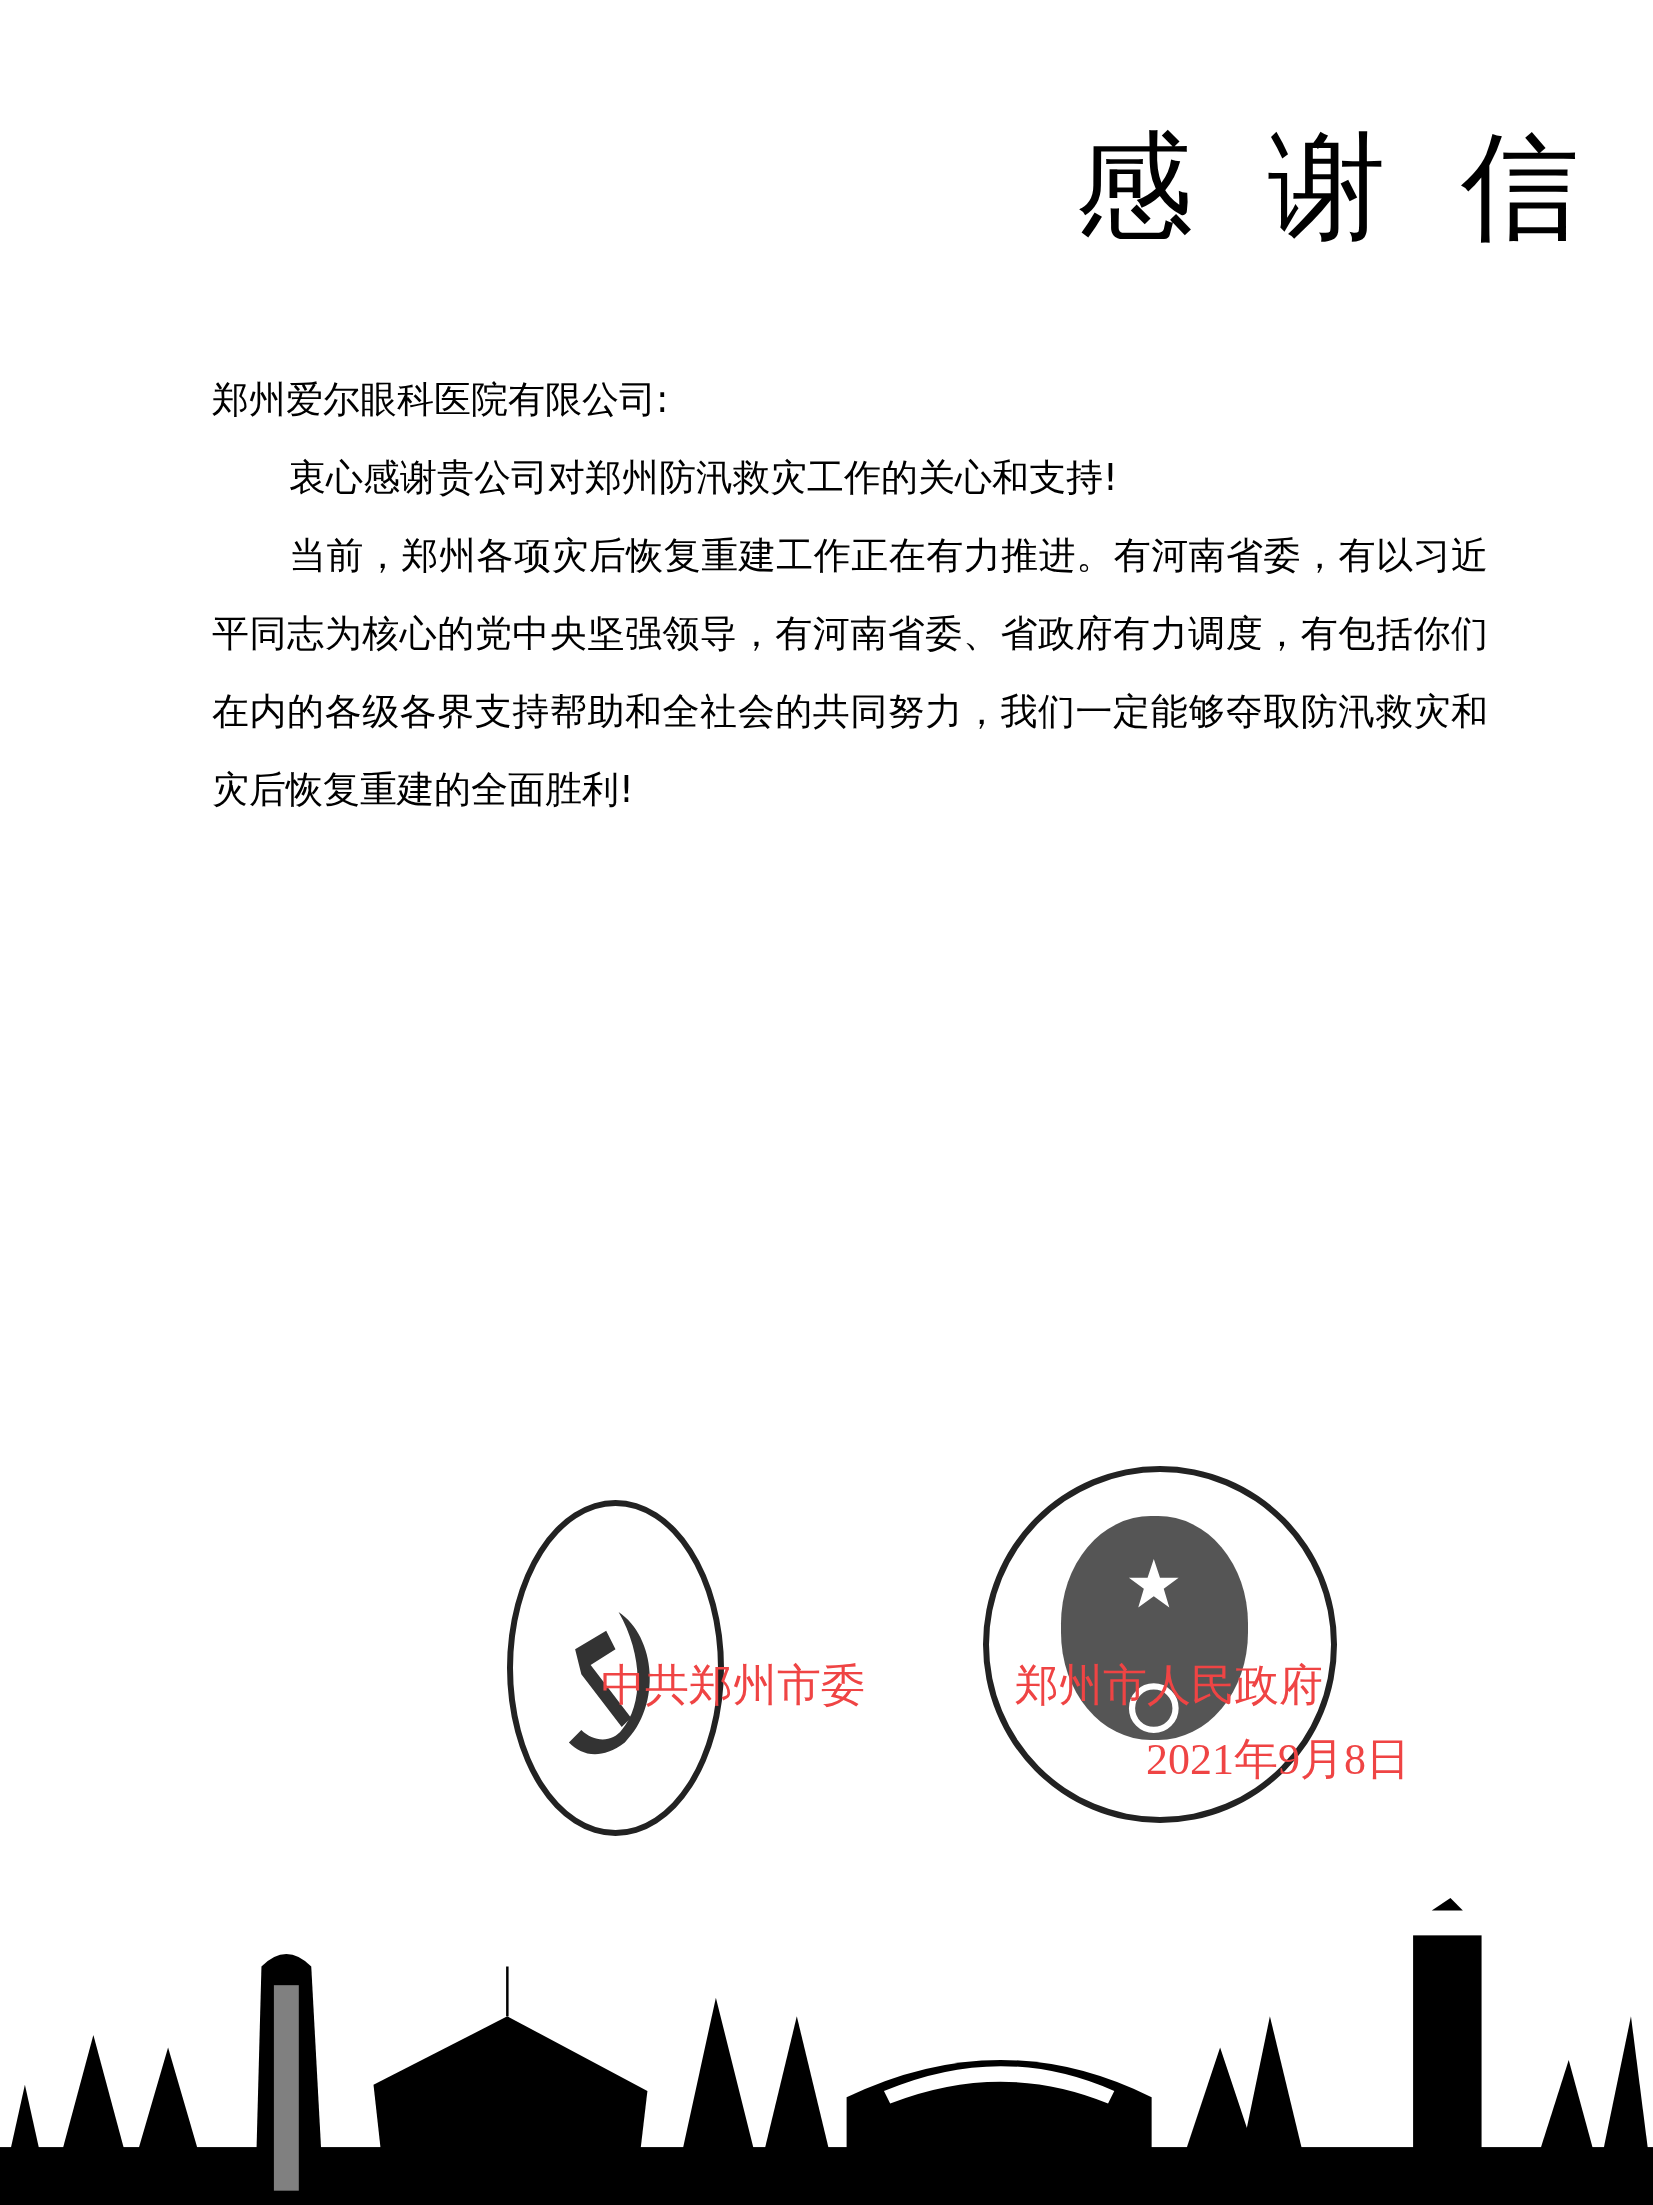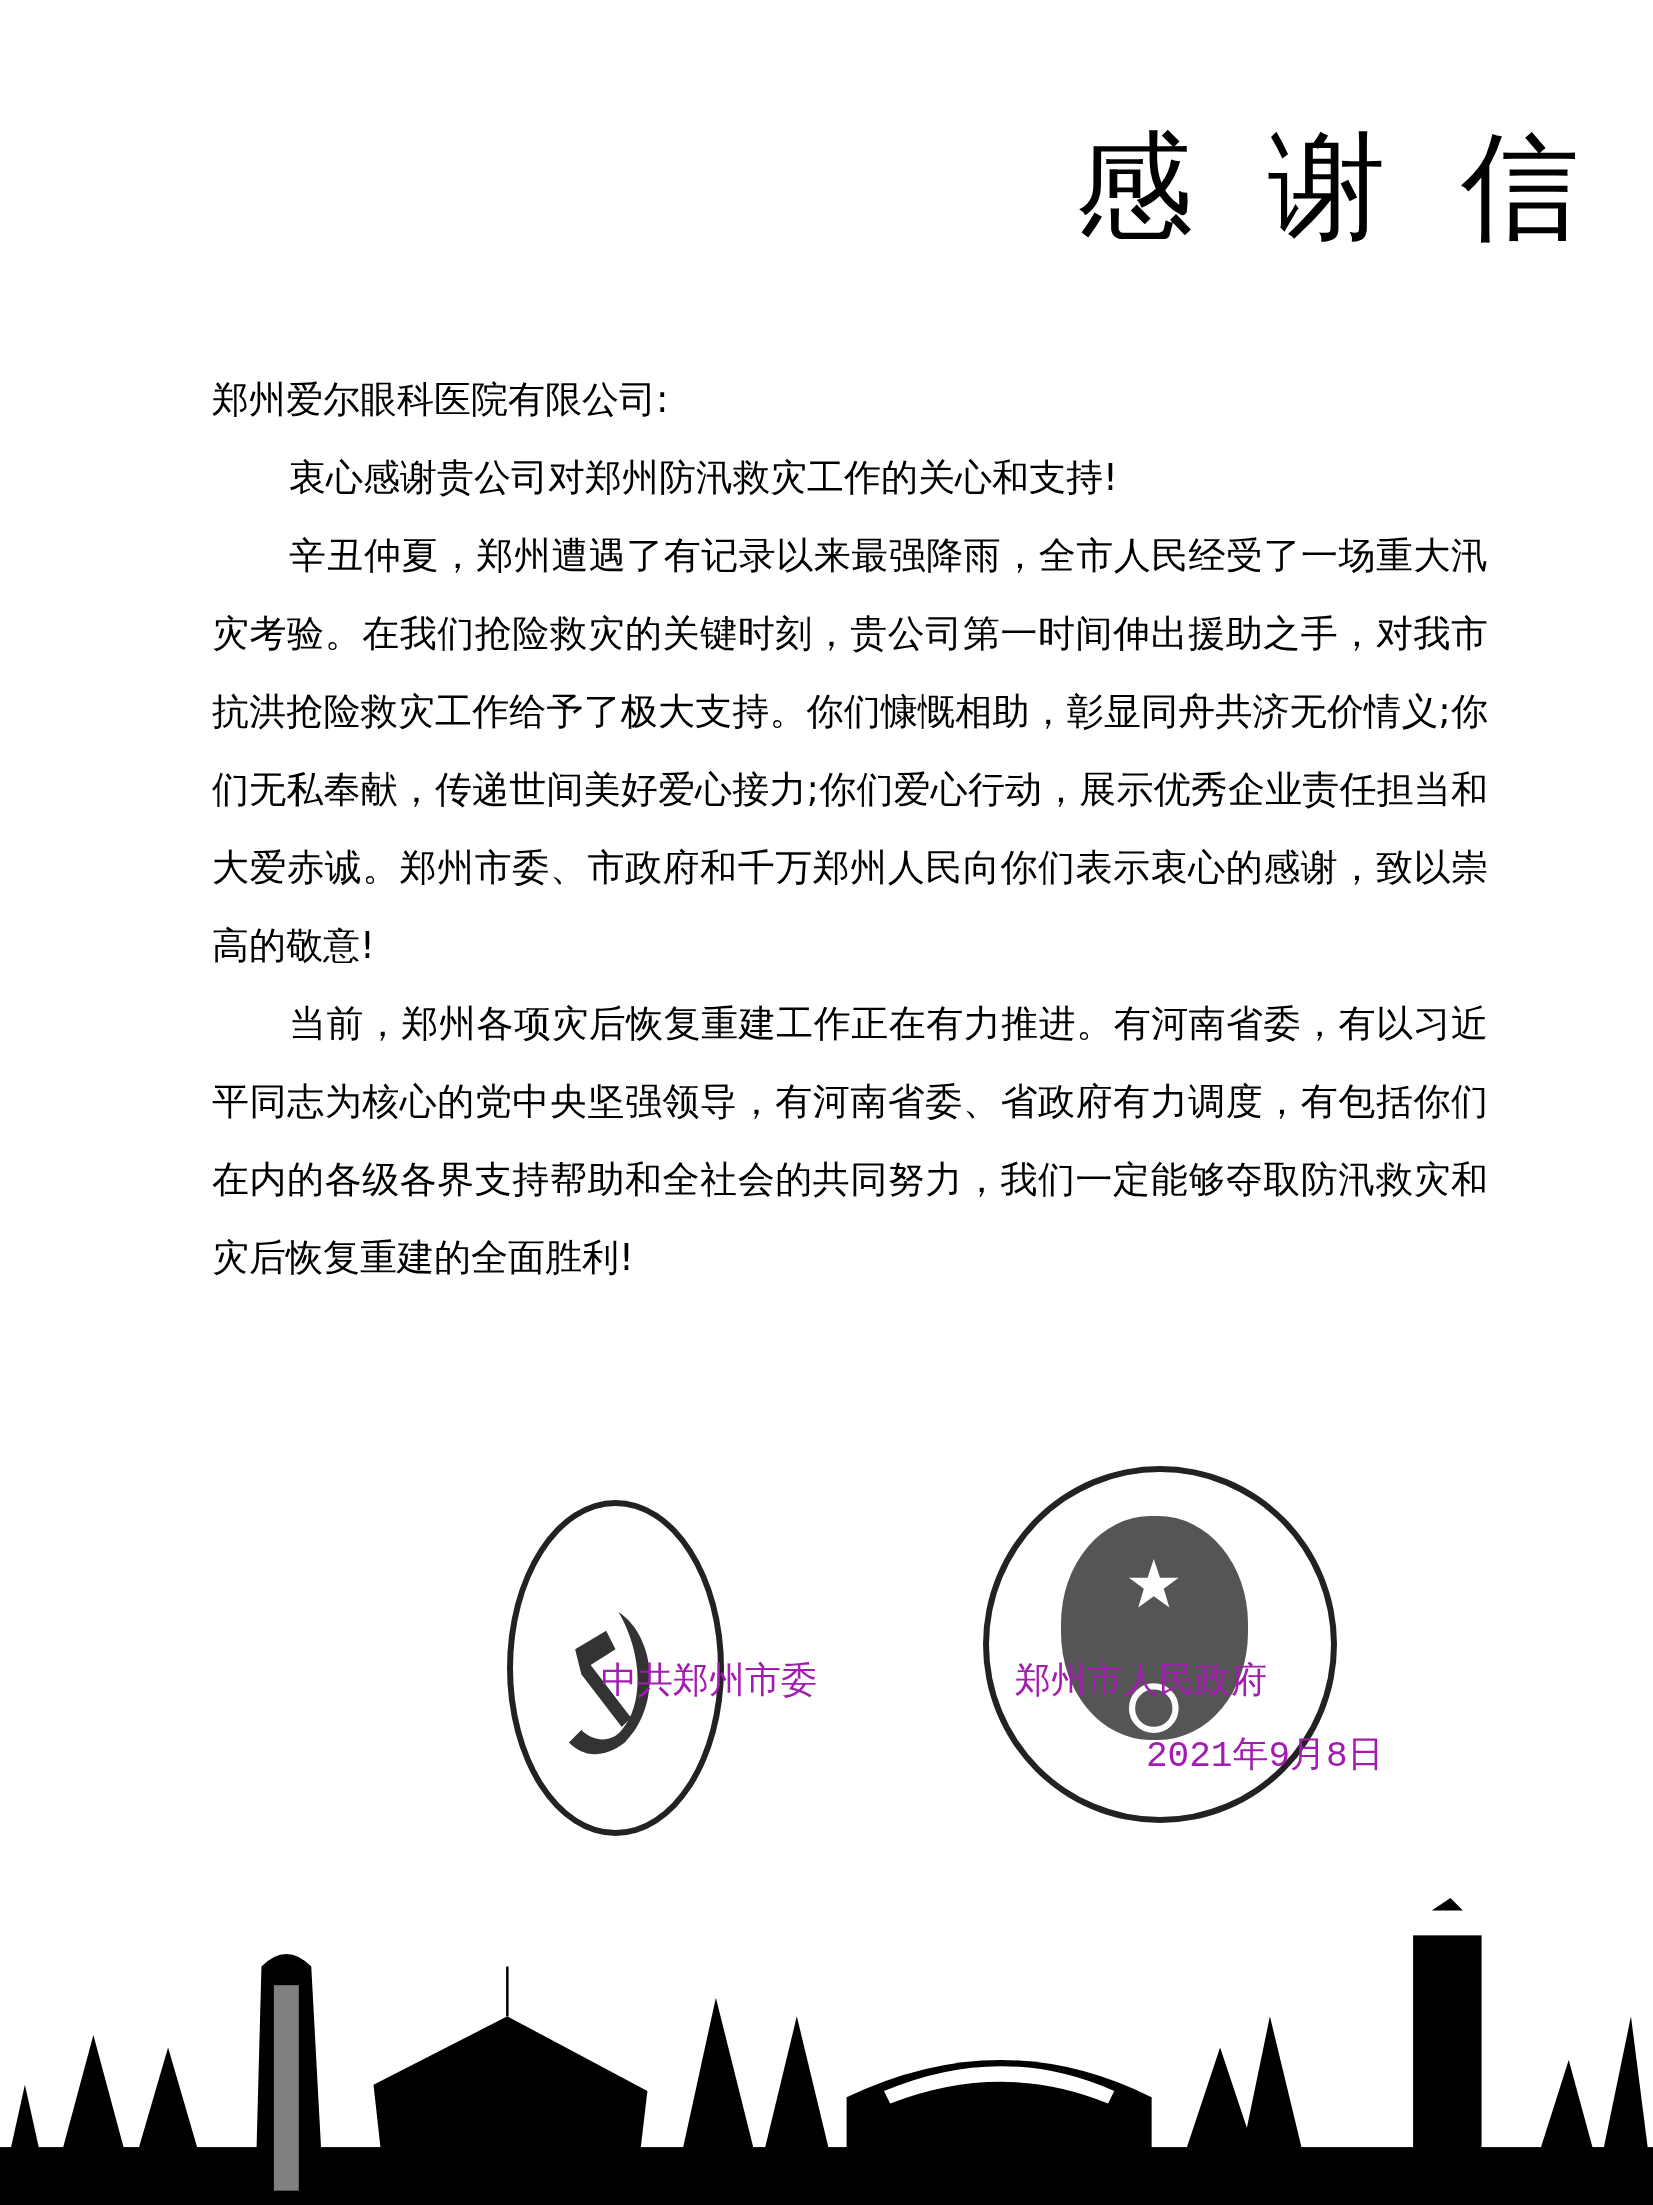--- a/index.html
+++ b/index.html
@@ -15,35 +15,34 @@
     font-family: "DejaVu Sans", "Liberation Sans", sans-serif;
     font-size: 37px; line-height: 78px; text-align: justify; margin-left: 28px;
   }
   .salutation { margin: 0 0 0 0; }
   .para { margin: 0; text-indent: 77px; }
   .seal { position: absolute; border: 6.2px solid #222; border-radius: 50%; }
   .seal.party { left: 507px; top: 1500px; width: 205px; height: 324px; }
   .seal.gov { left: 983px; top: 1466px; width: 342px; height: 345px; }
   .emblem { position: absolute; left: 72px; top: 44px; width: 187px; height: 224px; border-radius: 48%; background: #555; }
   .sign {
-    position: absolute; font-family: Liberation Mono, monospace; font-size: 36px; color:#a21caf;
+    position: absolute; font-family: Liberation Serif, serif; font-size: 44px; color:#ef4444;
   }
   .skyline { position: absolute; left: 0; top: 1898px; width: 1654px; height: 307px; }
 </style>
 </head>
 <body>
 
 <div class="page">
 
   <div class="title">感谢信</div>
 
   <div class="body-text">
     <p class="salutation">郑州爱尔眼科医院有限公司:</p>
     <p class="para">衷心感谢贵公司对郑州防汛救灾工作的关心和支持!</p>
-    <p class="para">辛丑仲夏，郑州遭遇了有记录以来最强降雨，全市人民经受了一场重大汛灾考验。在我们抢险救灾的关键时刻，贵公司第一时间伸出援助之手，对我市抗洪抢险救灾工作给予了极大支持。你们慷慨相助，彰显同舟共济无价情义;你们无私奉献，传递世间美好爱心接力;你们爱心行动，展示优秀企业责任担当和大爱赤诚。郑州市委、市政府和千万郑州人民向你们表示衷心的感谢，致以崇高的敬意!</p>
     <p class="para">当前，郑州各项灾后恢复重建工作正在有力推进。有河南省委，有以习近平同志为核心的党中央坚强领导，有河南省委、省政府有力调度，有包括你们在内的各级各界支持帮助和全社会的共同努力，我们一定能够夺取防汛救灾和灾后恢复重建的全面胜利!</p>
   </div>
 
   <div class="seal party">
     <svg width="205" height="324" viewBox="0 0 330 520" style="position:absolute;left:0;top:0">
       <path d="M170 170 C230 210 240 320 180 380 C140 410 110 400 90 380 L110 360 C130 380 160 380 175 360 C210 320 210 240 170 170 Z" fill="#333"></path>
       <path d="M100 230 L150 200 L165 230 L125 255 L190 340 L175 355 L110 270 Z" fill="#333"></path>
     </svg>
   </div>
   <div class="sign" style="left:601px; top:1656px;">中共郑州市委</div>

